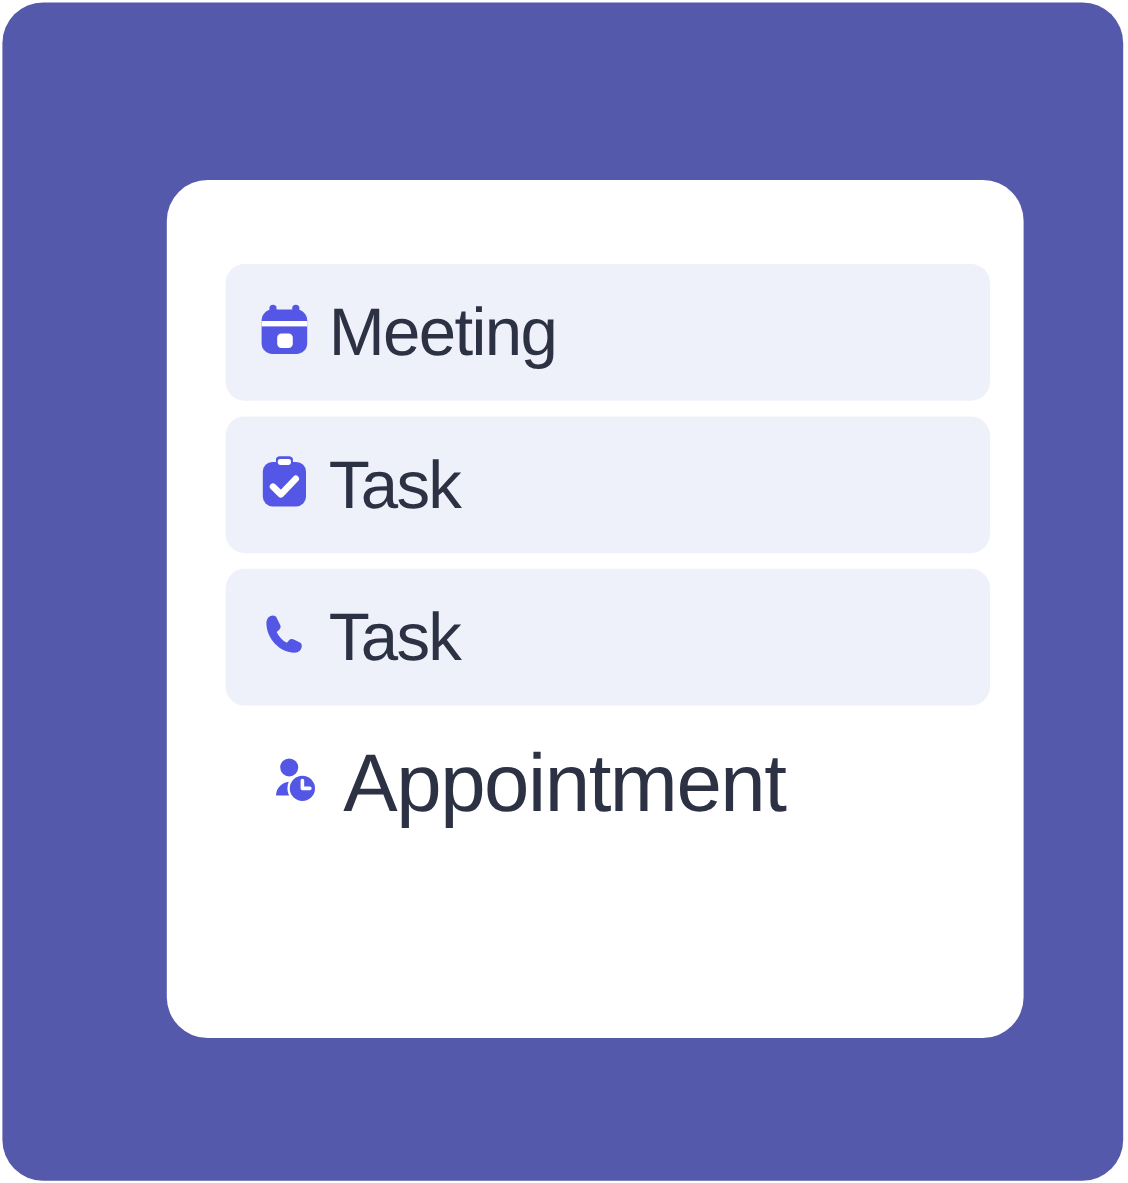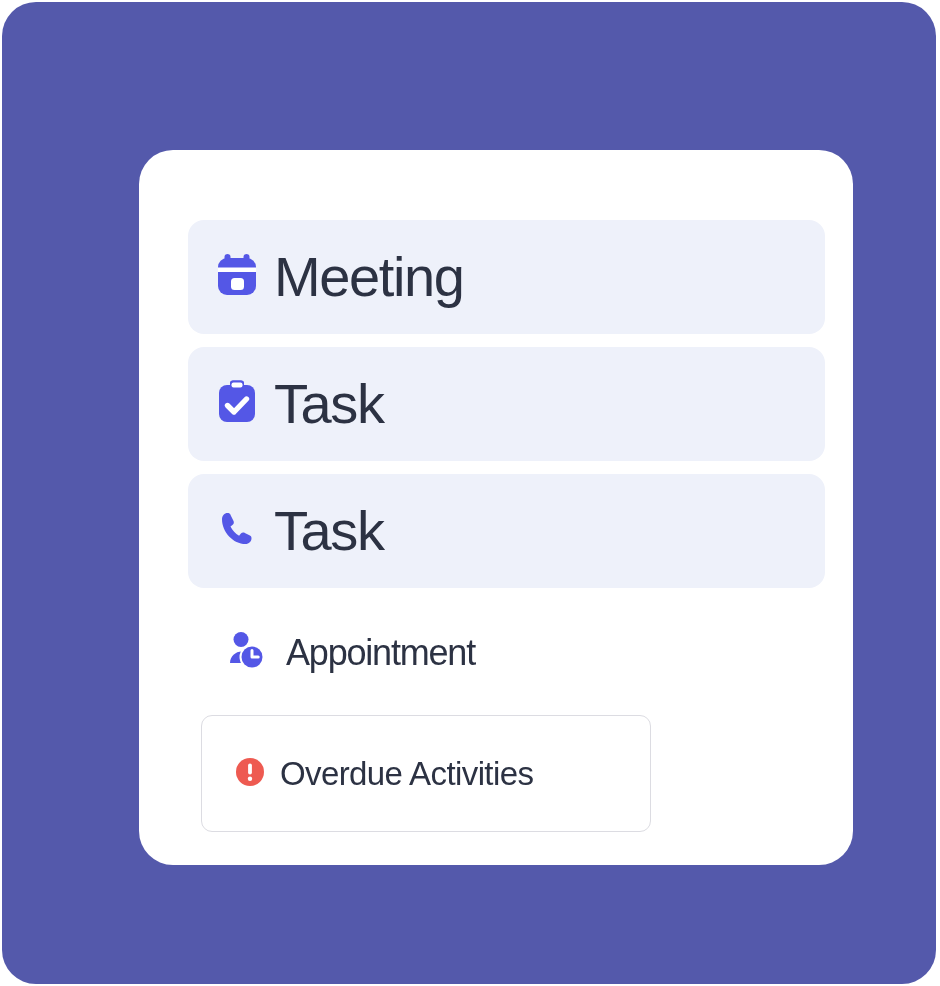--- a/index.html
+++ b/index.html
@@ -89,21 +89,21 @@
 
   .event-label {
     color: #2C3243;
     font-family: "Liberation Sans", sans-serif;
     font-size: 56px;
     font-weight: 400;
     letter-spacing: -1.4px;
     line-height: 1;
     white-space: nowrap;
   }
-  .event-row.plain .event-label { font-size: 36px; letter-spacing: -1.2px; }
+  .event-row.plain .event-label { font-size: 68px; letter-spacing: -1.2px; }
 
   
   .overdue-card {
     position: absolute;
     left: 62px;
     top: 565px;
     width: 450px;
     height: 117px;
     background: #ffffff;
     border: 1.5px solid #DCDCE2;
@@ -181,25 +181,15 @@
             <circle cx="30" cy="30" r="12.5" fill="#FFFFFF"></circle>
             <circle cx="30" cy="30" r="10.5" fill="#5457E6"></circle>
             <path d="M30 23.5 V30 H36.2" stroke="#FFFFFF" stroke-width="3" fill="none" stroke-linecap="round" stroke-linejoin="round"></path>
           </svg>
         </span>
         <span class="event-label">Appointment</span>
       </div>
 
     </div>
 
-    <div class="overdue-card">
-      <span class="overdue-icon">
-        <svg width="32" height="32" viewBox="0 0 32 32" xmlns="http://www.w3.org/2000/svg">
-          <circle cx="16" cy="16" r="14" fill="#EE5A51"></circle>
-          <rect x="14.1" y="7.4" width="3.8" height="11" rx="1.9" fill="#FFFFFF"></rect>
-          <circle cx="16" cy="22.7" r="2.2" fill="#FFFFFF"></circle>
-        </svg>
-      </span>
-      <span class="overdue-label">Overdue Activities</span>
-    </div>
 
   </div>
 </div>
 
 </body></html>

